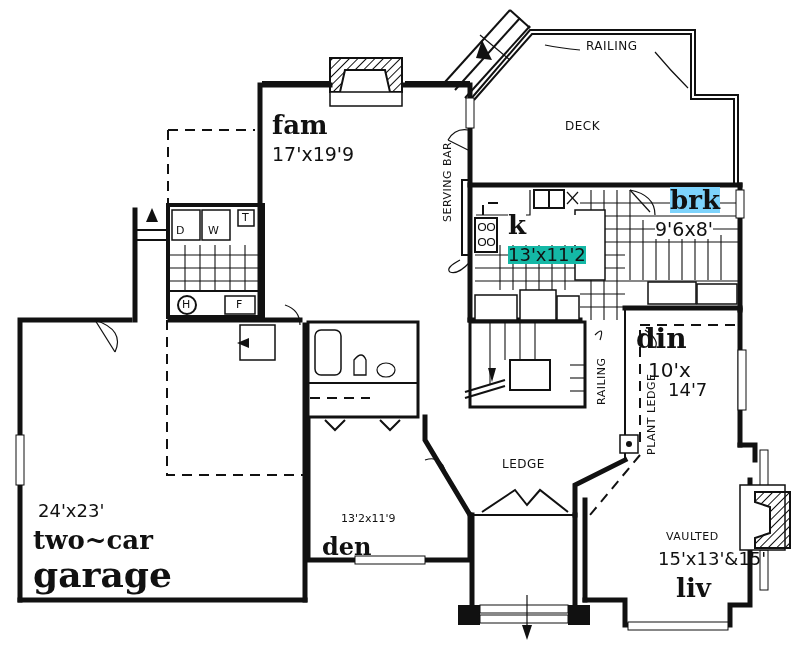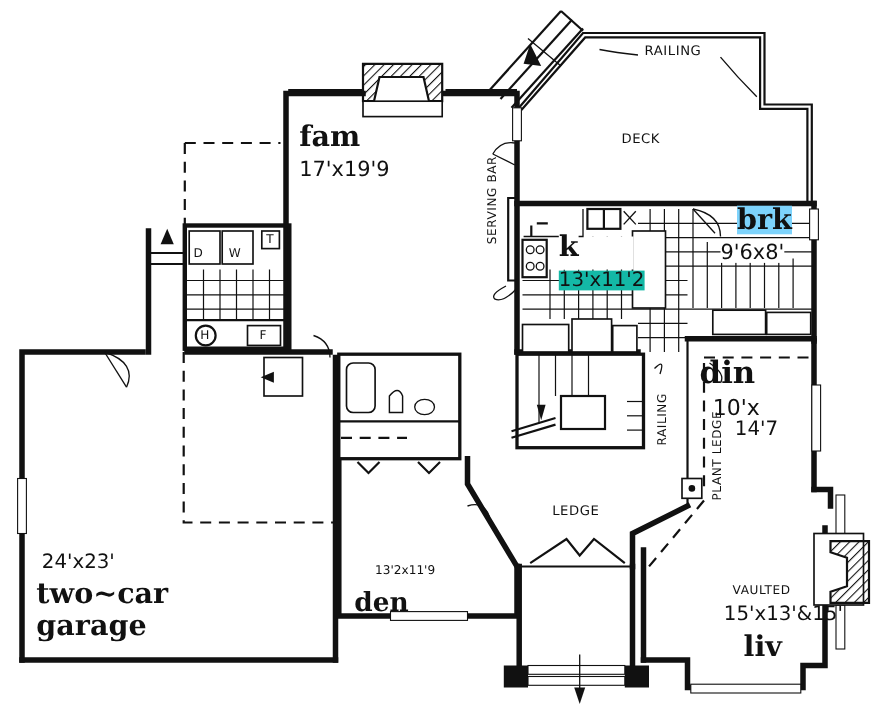--- a/index.html
+++ b/index.html
@@ -253,19 +253,19 @@
 <div class="room-label dm" style="left:612px;top:550px;font-size:18px;margin-left:46px;">15'x13'&amp;15'</div>
 <div class="room-label nm" style="left:676px;top:575px;font-size:26px;">liv</div>
 
 <div class="room-label sm" style="left:502px;top:458px;">LEDGE</div>
 
 <div class="room-label dm" style="left:304px;top:513px;font-size:11px;margin-left:37px;">13'2x11'9</div>
 <div class="room-label nm" style="left:322px;top:535px;font-size:24px;">den</div>
 
 <div class="room-label dm" style="left:38px;top:502px;font-size:18px;">24'x23'</div>
 <div class="room-label nm" style="left:33px;top:527px;font-size:26px;">two~car</div>
-<div class="room-label nm" style="left:33px;top:556px;font-size:26px;">garage</div>
+<div class="room-label nm" style="left:33px;top:556px;font-size:36px;">garage</div>
 
 <div class="room-label sm" style="left:176px;top:225px;font-size:11px;">D</div>
 <div class="room-label sm" style="left:208px;top:225px;font-size:11px;">W</div>
 <div class="room-label sm" style="left:242px;top:212px;font-size:11px;">T</div>
 <div class="room-label sm" style="left:182px;top:299px;font-size:11px;">H</div>
 <div class="room-label sm" style="left:236px;top:299px;font-size:11px;">F</div>
 
 </body></html>

